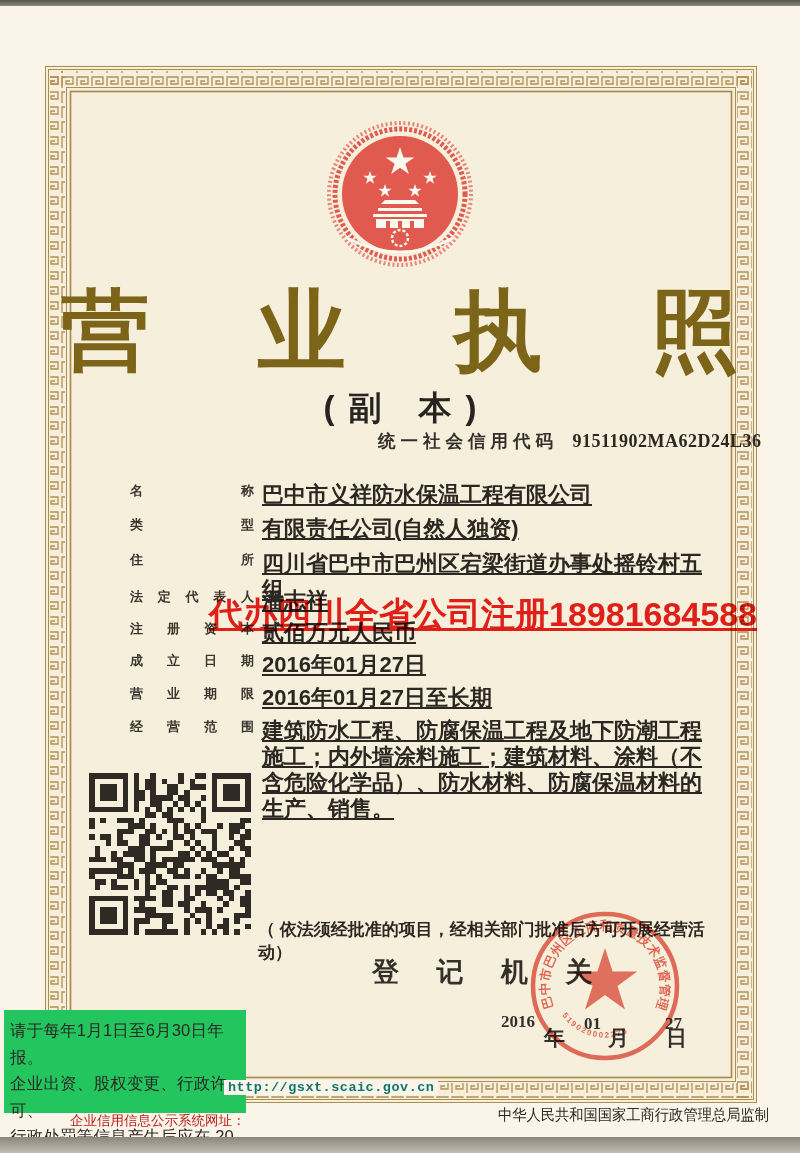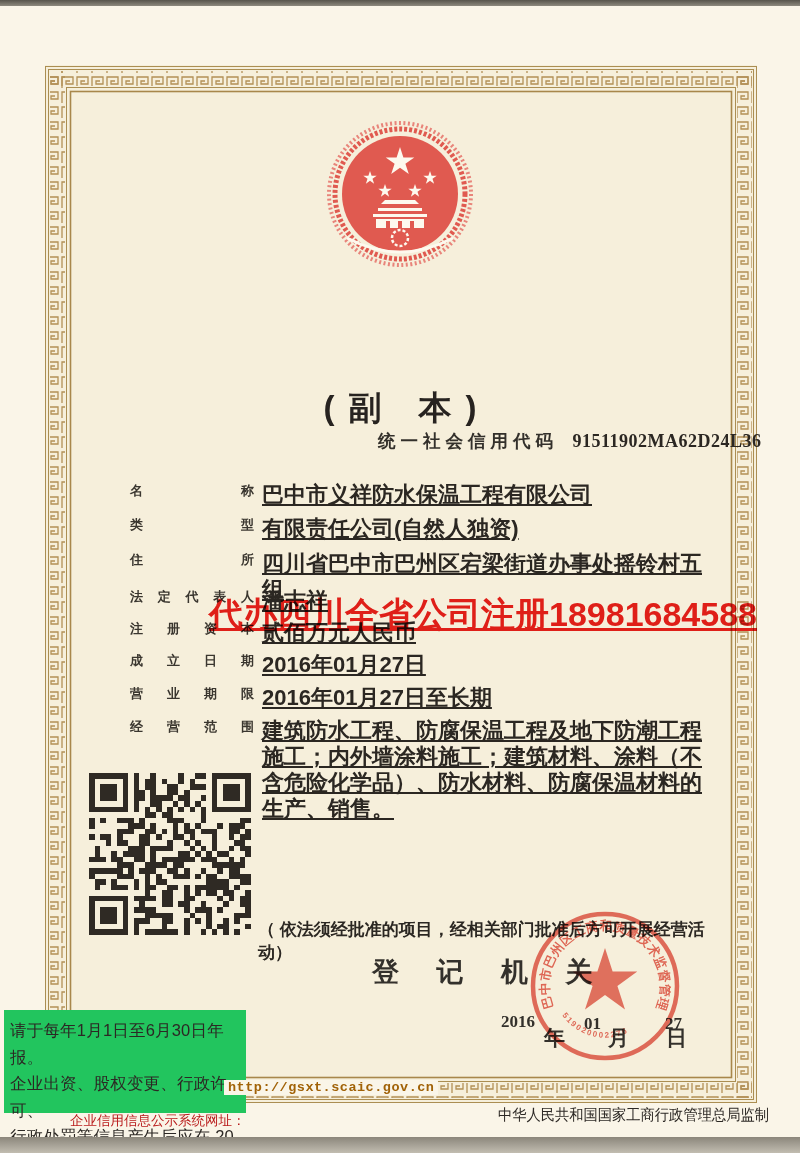--- a/index.html
+++ b/index.html
@@ -57,21 +57,21 @@
   .d-num { font-size:17px; font-family:"Liberation Serif","DejaVu Serif",serif; }
   .d-cjk { font-size:21px; }
 
   .notice-panel { position:absolute; left:4px; top:1010px; width:242px; height:103px;
     background:#22c55e; z-index:6; padding:7px 4px 0 6px; }
   .notice-panel .txt { font-size:16.5px; line-height:26.5px; color:#2c2824;
     white-space:pre-line; letter-spacing:0.2px; }
 
   .url-strip { position:absolute; left:224px; top:1080px; z-index:6;
     font-family:"Liberation Mono","DejaVu Sans Mono",monospace;
-    font-size:13.5px; font-weight:700; color:#a16207;
+    font-size:13.5px; font-weight:700; color:#0f766e;
     background:#faf5e8; padding:0 4px; letter-spacing:0.5px; }
 
   .site-label { position:absolute; left:70px; top:1112px; z-index:6;
     font-size:13.5px; color:#b91c1c; }
   .issuer { position:absolute; left:498px; top:1105px; z-index:6;
     font-size:15.5px; color:#2c2824; white-space:nowrap;
     transform:scaleX(.92); transform-origin:left center; }
 </style>
 </head>
 <body>
@@ -111,20 +111,21 @@
       <rect x="58" y="98" width="54" height="3"></rect>
       <rect x="61" y="103" width="48" height="9"></rect>
       <rect x="71" y="105" width="4" height="7" fill="#e05a50"></rect>
       <rect x="83" y="105" width="4" height="7" fill="#e05a50"></rect>
       <rect x="95" y="105" width="4" height="7" fill="#e05a50"></rect>
     </g>
     <circle cx="85" cy="122" r="8" fill="none" stroke="#fdf9ee" stroke-width="2.5" stroke-dasharray="3,2"></circle>
     <path d="M32 122 Q85 150 138 122" fill="none" stroke="#fdf9ee" stroke-width="3"></path>
   </svg>
 
+  <div class="title">营 业 执 照</div>
   <div class="subtitle">(副 本)</div>
 
   <div class="code-line">
     <span class="lbl">统一社会信用代码</span>
     <span class="val">91511902MA62D24L36</span>
   </div>
 
   <div class="frow" style="top:482px">
     <div class="flabel">名 称</div>
     <div class="fvalue">巴中市义祥防水保温工程有限公司</div>

